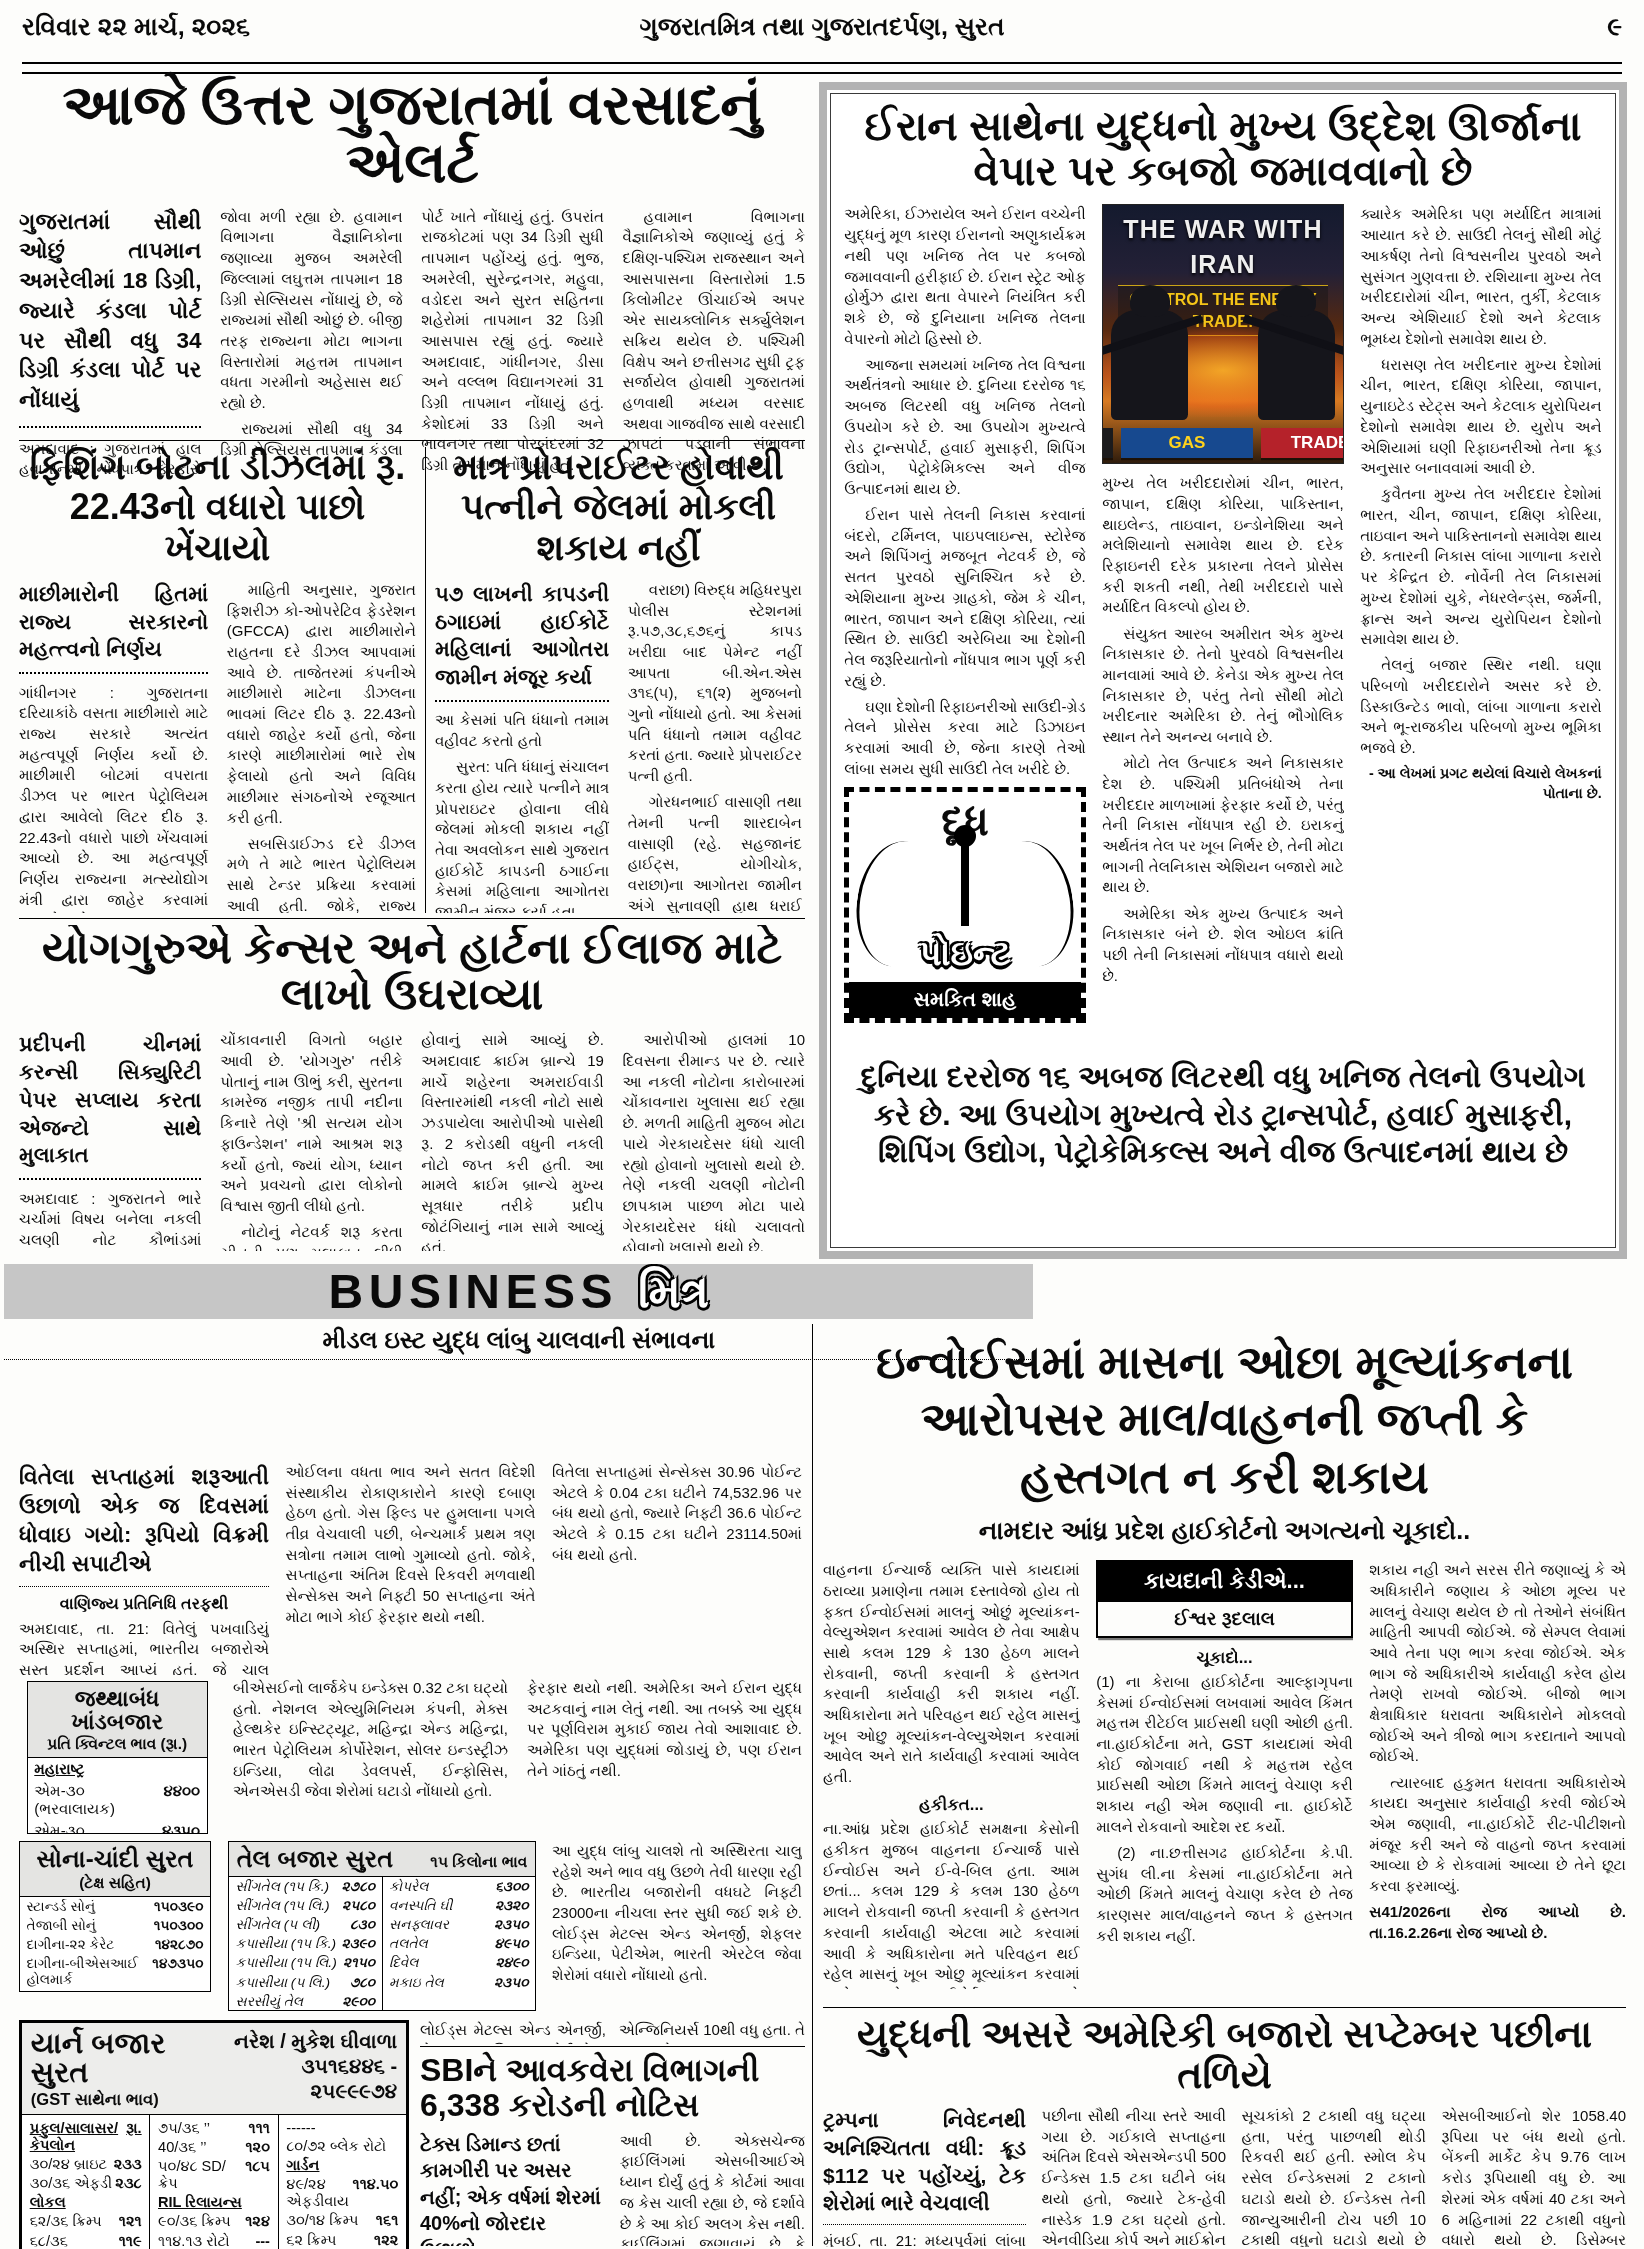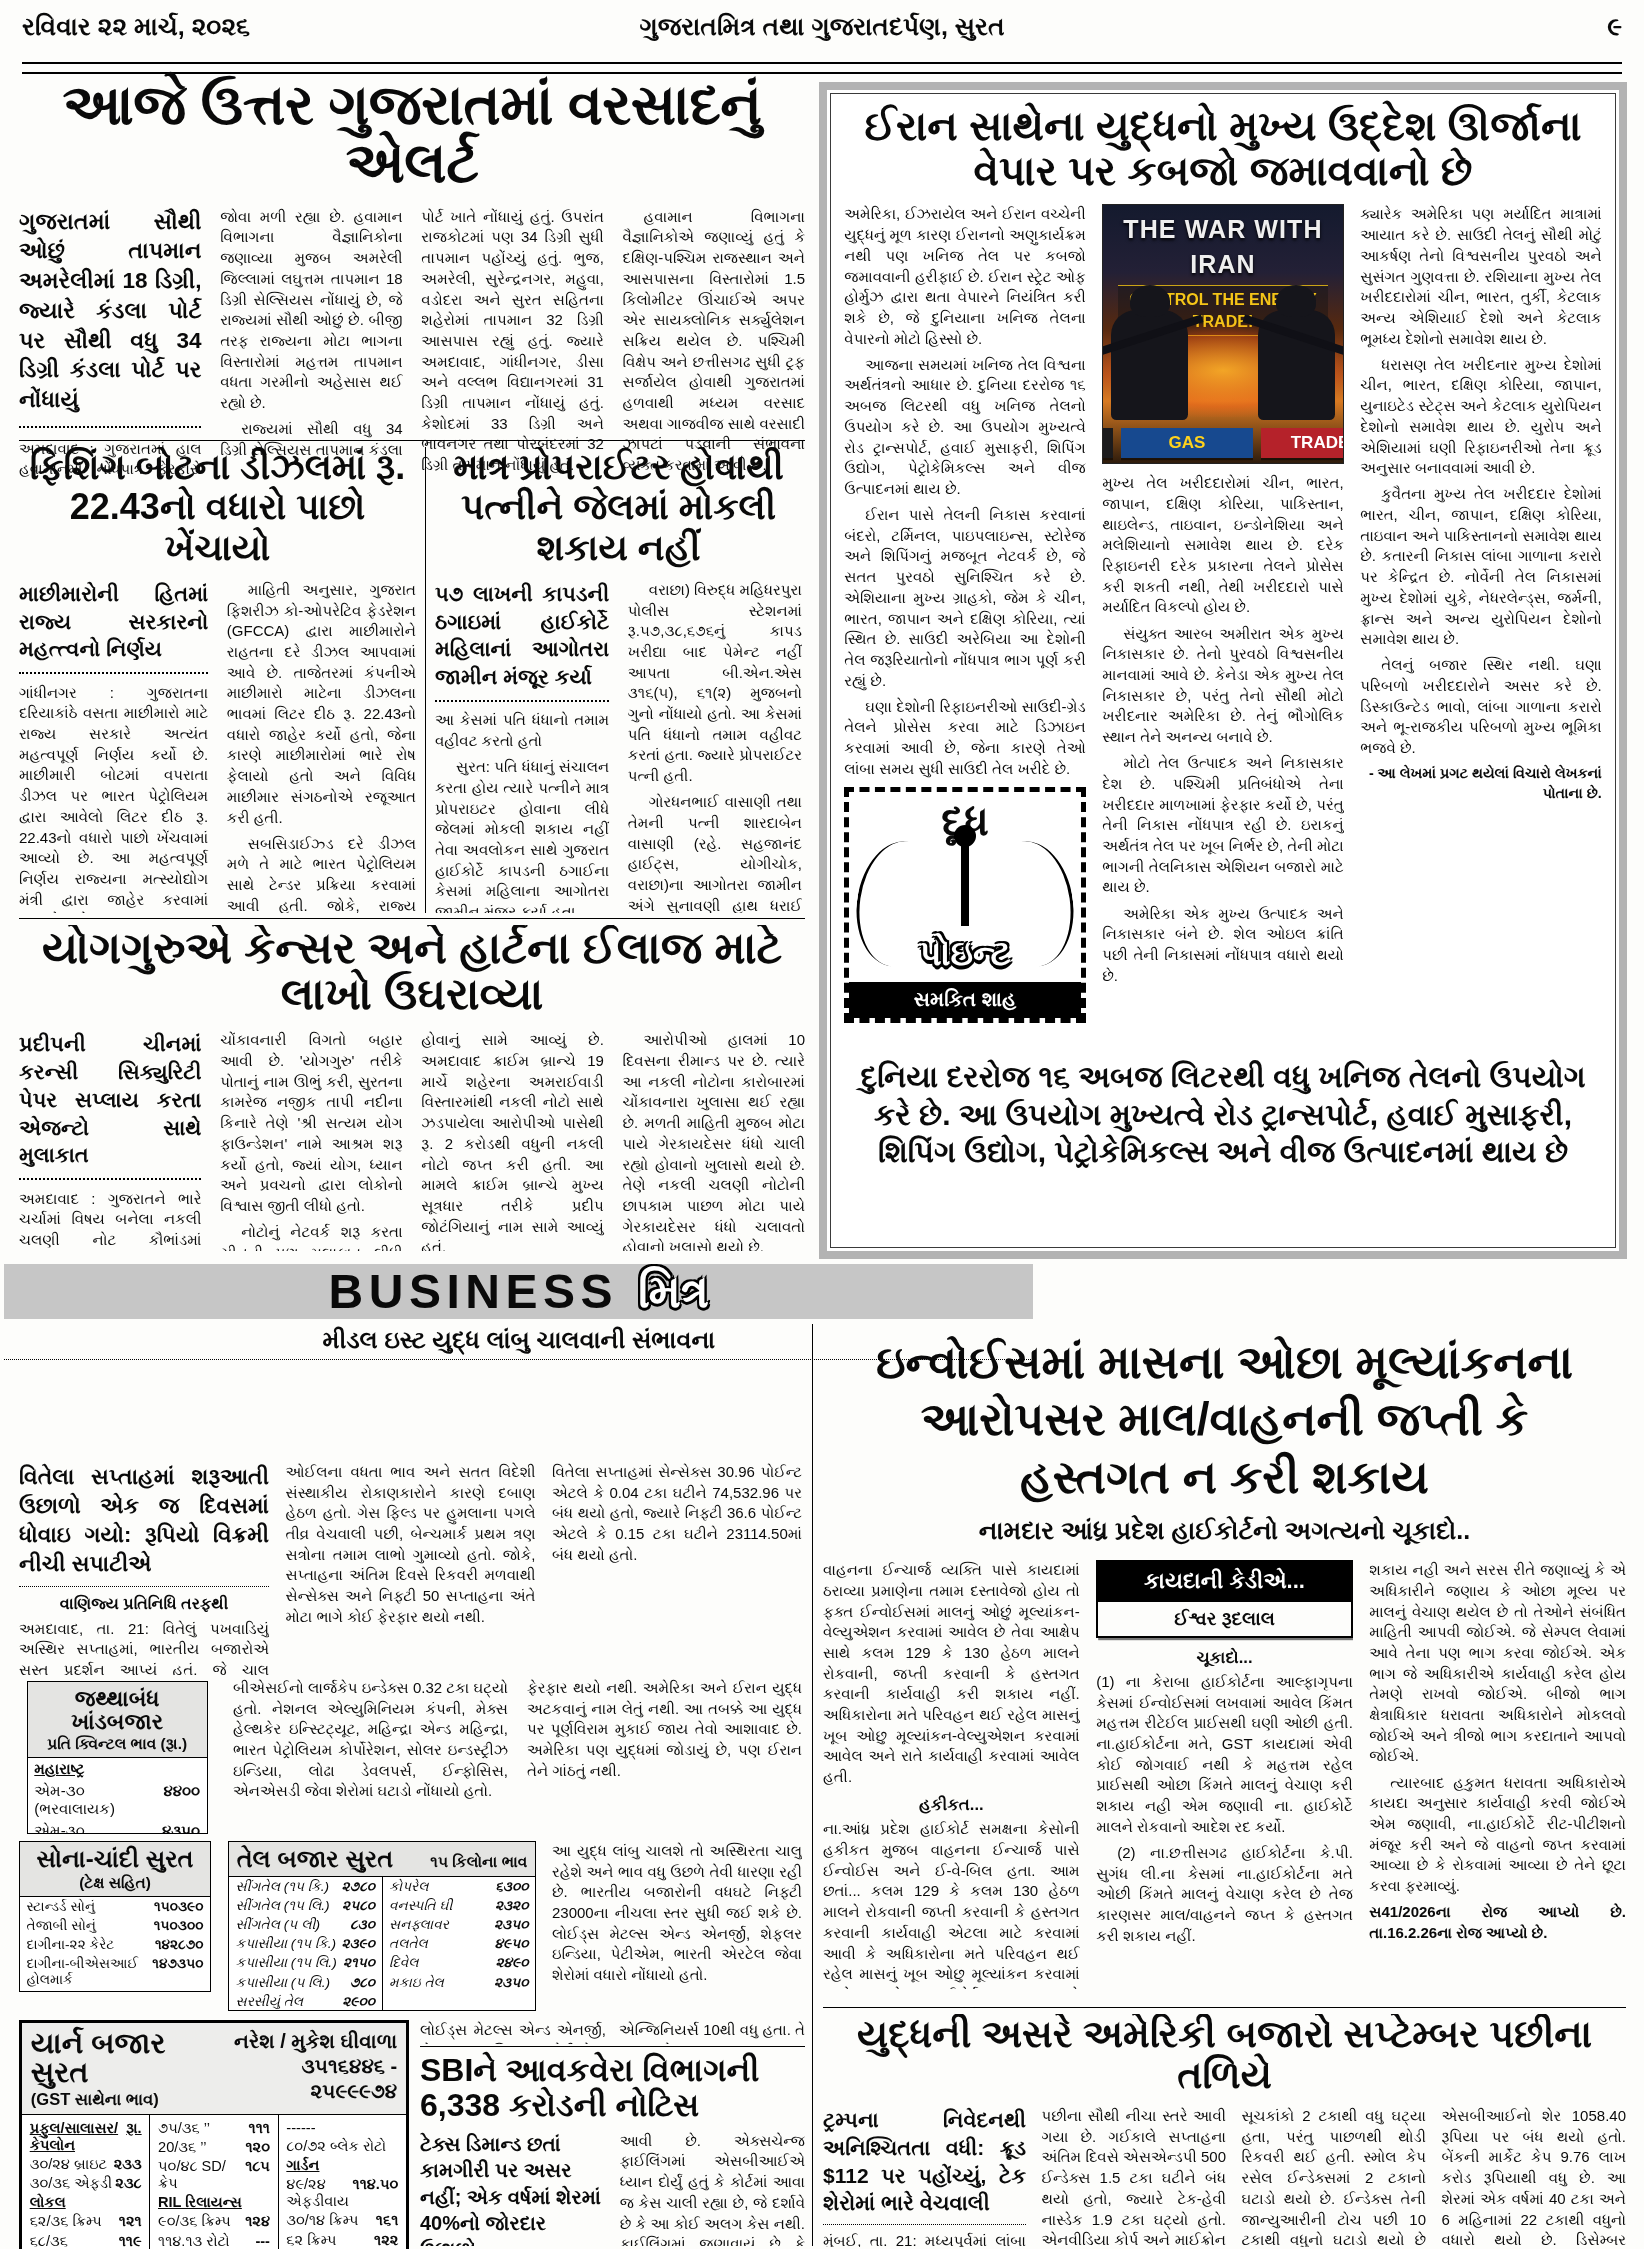--- a/index.html
+++ b/index.html
@@ -434,21 +434,21 @@
           </div>
       </div>
         <div class="ycol">
         <div>
 
         <div class="trow">
               <span>૭૫/૩૬  ’’</span>
               <span class="b">૧૧૧</span>
             </div>
             <div class="trow">
-              <span>20/૩૬  ’’</span>
+              <span>40/૩૬  ’’</span>
               <span class="b">૧૨૦</span>
             </div>
             <div class="trow">
               <span>૫૦/૪૮ SD/ક્રેપ</span>
               <span class="b">૧૮૫</span>
             </div>
             <div class="trow hdr">
               <span>RIL રિલાયન્સ</span>
               <span class="b"></span>
             </div>

